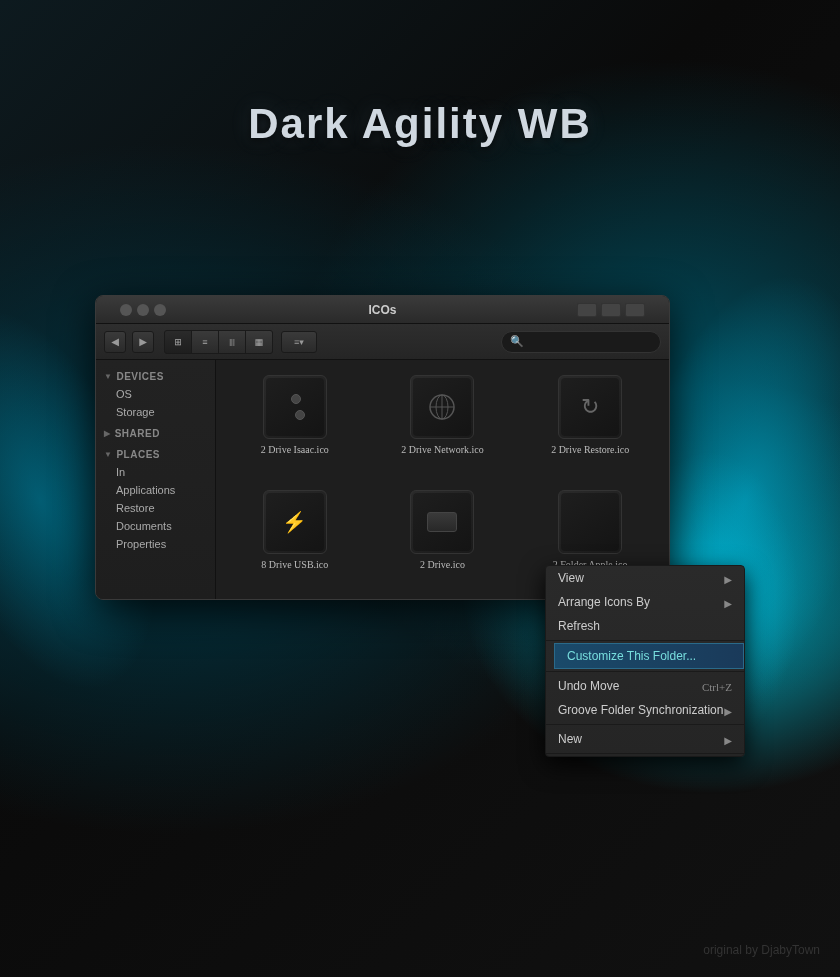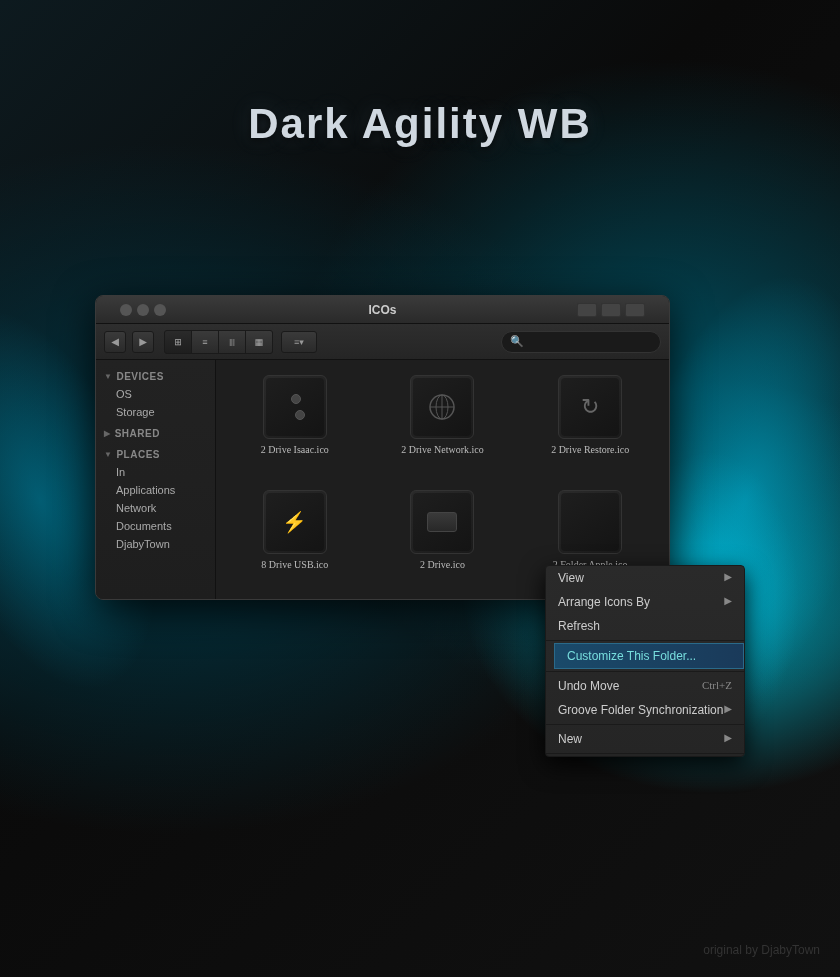--- a/index.html
+++ b/index.html
@@ -380,21 +380,21 @@
       box-shadow: 0 8px 24px rgba(0,0,0,0.9);
       overflow: hidden;
       z-index: 100;
     }
 
     .ctx-item {
       padding: 5px 12px;
       color: #ccc;
       font-size: 12px;
       display: flex;
-      align-items: flex-start;
+      align-items: flex-end;
       justify-content: space-between;
       cursor: pointer;
     }
 
     .ctx-item.disabled {
       color: #555;
       cursor: default;
     }
 
     .ctx-item.highlight {
@@ -491,23 +491,23 @@
         </div>
       </div>
 
       <div class="sidebar-section">
         <div class="sidebar-header">
           <span class="sidebar-arrow">▼</span>
           <span>PLACES</span>
         </div>
         <div class="sidebar-item">In</div>
         <div class="sidebar-item">Applications</div>
-        <div class="sidebar-item">Network</div>
+        <div class="sidebar-item">Restore</div>
         <div class="sidebar-item">Documents</div>
-        <div class="sidebar-item">DjabyTown</div>
+        <div class="sidebar-item">Properties</div>
       </div>
     </div>
 
     <div class="file-grid">
 
       <div class="file-item">
         <div class="file-icon">
           <div class="drive-dots">
             <div class="drive-dot"></div>
             <div class="drive-dot" style="margin-left:4px;"></div>

